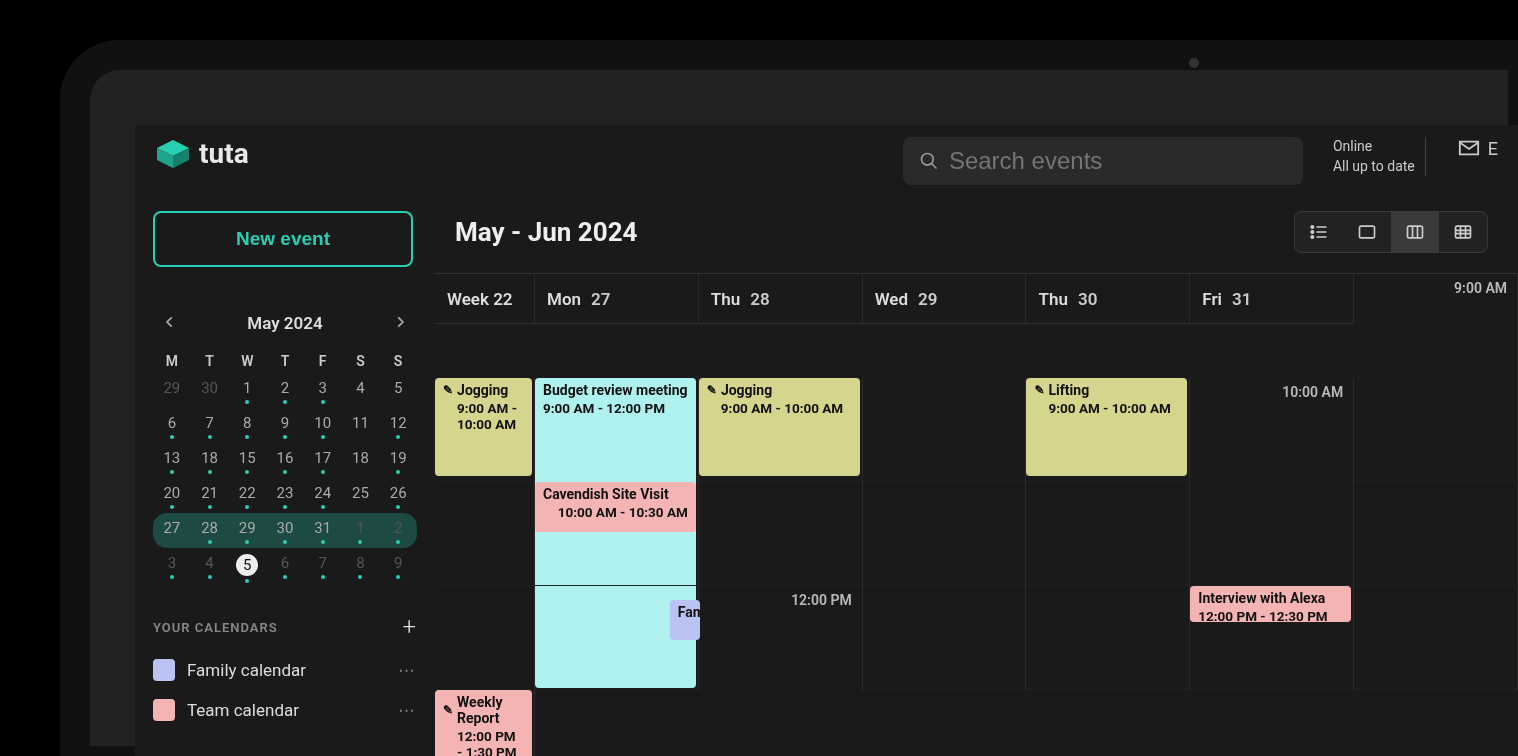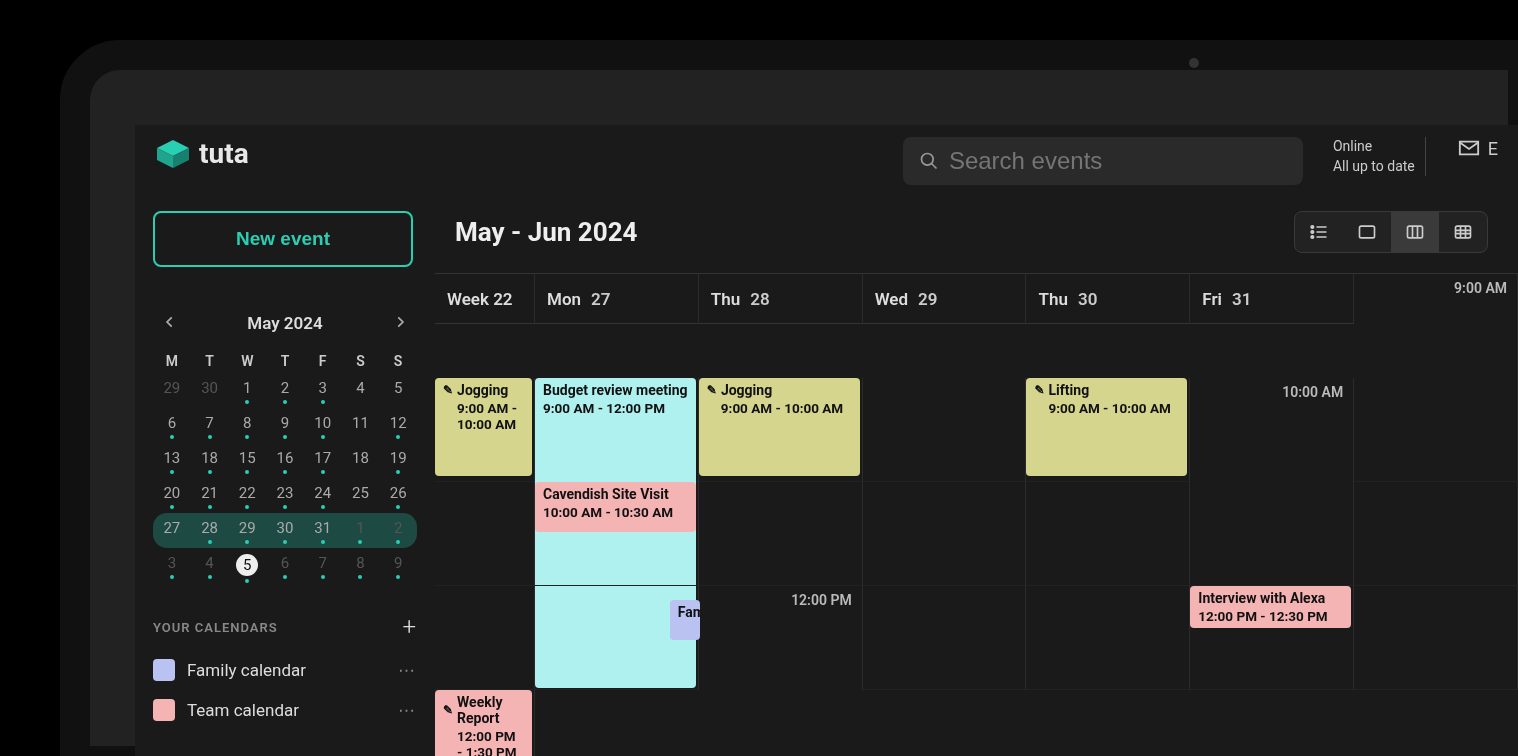--- a/index.html
+++ b/index.html
@@ -517,21 +517,21 @@
                 <span>Lifting</span>
               </div>
             <div class="time">9:00 AM - 10:00 AM</div>
           </div>
         </div>
 
         <div class="timecol">10:00 AM</div>
         <div class="cell"></div>
         <div class="cell"></div>
         <div class="cell">
-          <div class="event" id="ev-cav" style="top: 0px; height: 50px; background: rgb(245, 180, 180);">
+          <div class="event" id="ev-cav" style="top: 0px; height: 50px; background: rgb(245, 180, 180); text-align: right;">
             <div class="title">
                 <span>Cavendish Site Visit</span>
               </div>
             <div class="time" style="padding-left:0">10:00 AM - 10:30 AM</div>
           </div>
         </div>
         <div class="cell"></div>
         <div class="cell"></div>
 
         <div class="cell"></div>
@@ -543,21 +543,21 @@
             <div class="title">
                 <span>Famil</span>
               </div>
           </div>
         </div>
 
         <div class="timecol">12:00 PM</div>
         <div class="cell"></div>
         <div class="cell"></div>
         <div class="cell">
-          <div class="event" id="ev-int" style="top: 0px; height: 42px; background: rgb(245, 180, 180);">
+          <div class="event" id="ev-int" style="top: 0px; height: 36px; background: rgb(245, 180, 180);">
             <div class="title">
                 <span>Interview with Alexa</span>
               </div>
             <div class="time" style="padding-left:0">12:00 PM - 12:30 PM</div>
           </div>
         </div>
         <div class="cell"></div>
         <div class="cell">
           <div class="event" id="ev-wk" style="top: 0px; height: 100px; background: rgb(245, 180, 180);">
             <div class="title">

